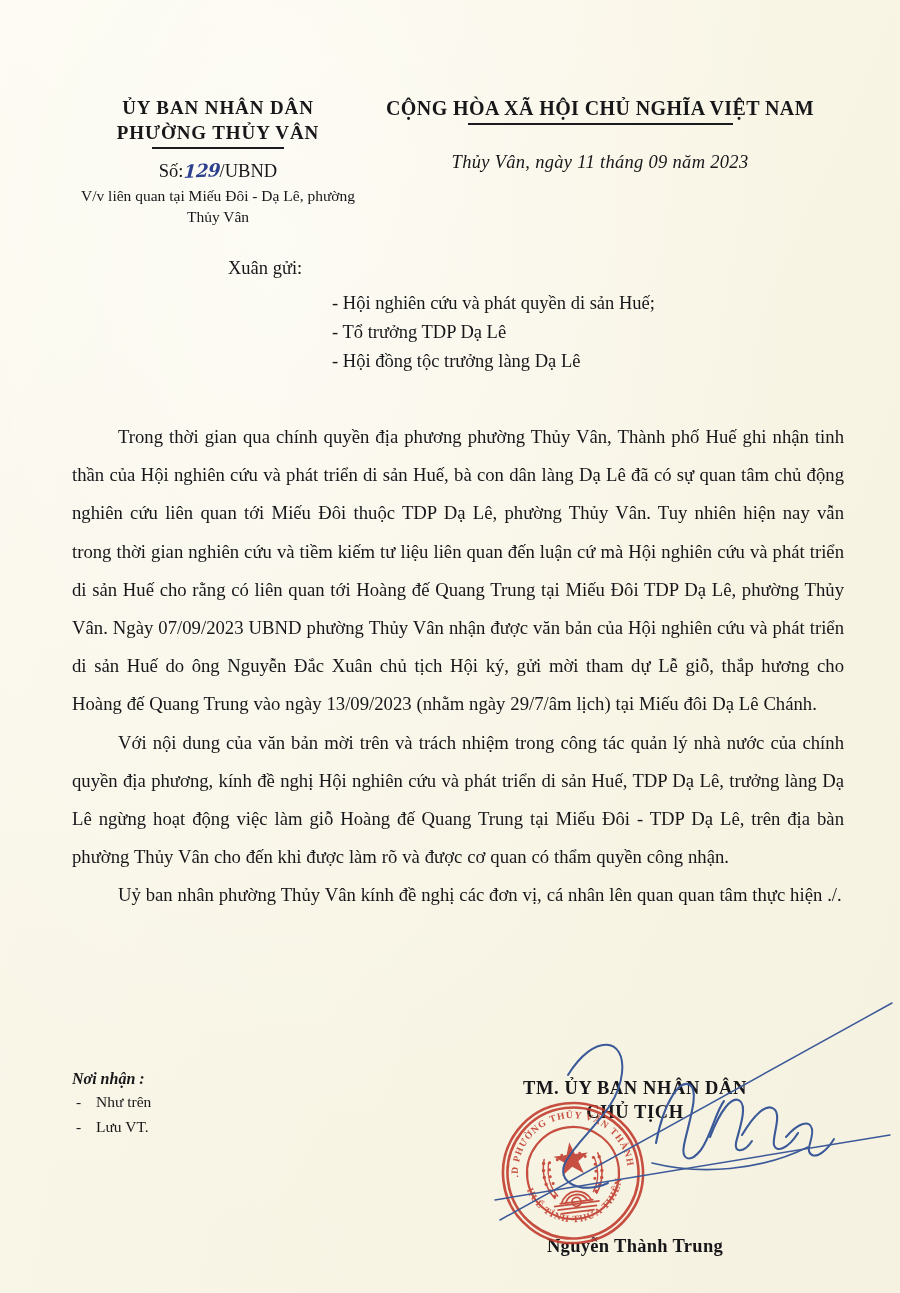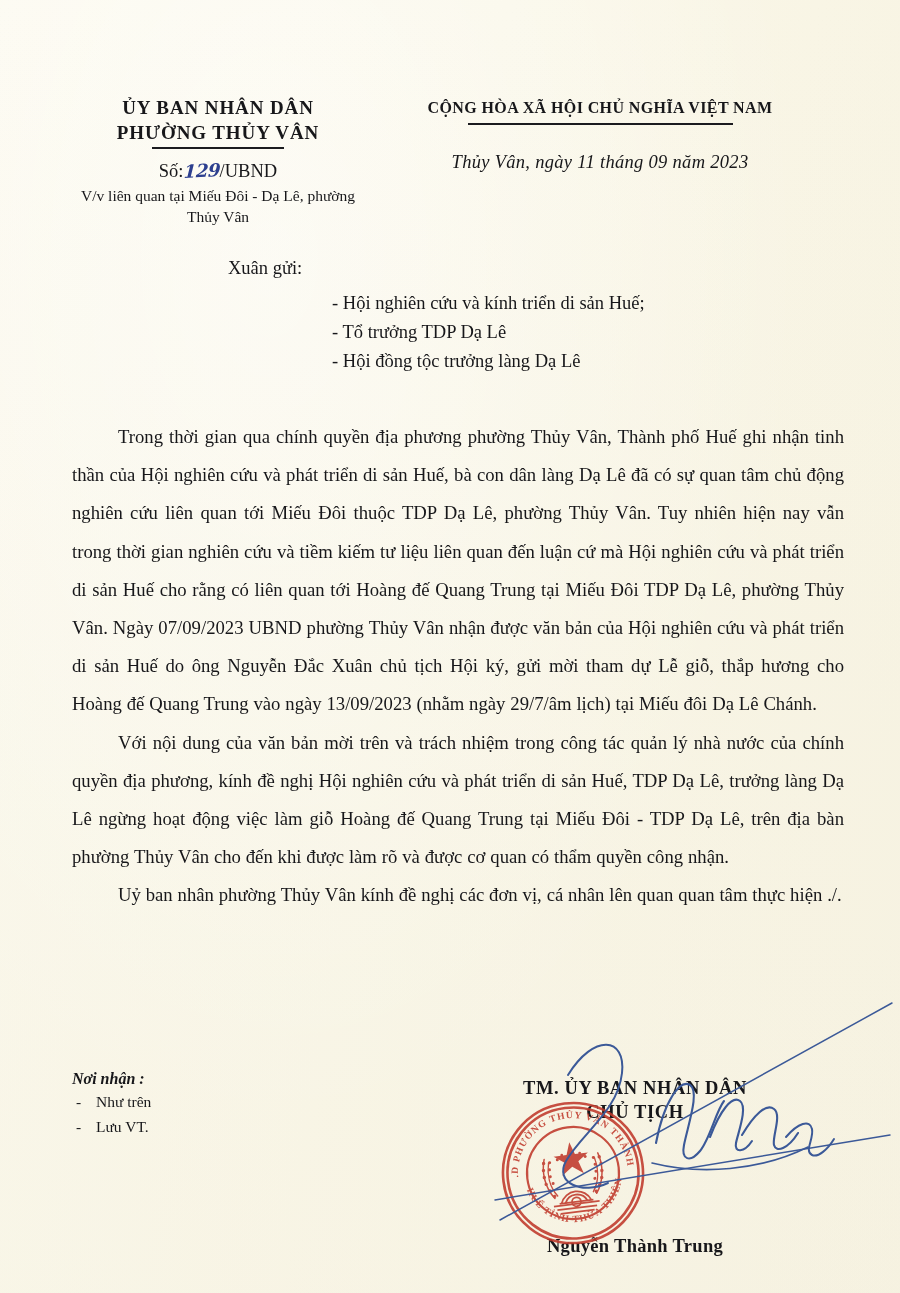--- a/index.html
+++ b/index.html
@@ -85,21 +85,21 @@
 
   .hdr-right {
     position: absolute;
     left: 355px;
     top: 0;
     width: 490px;
     text-align: center;
   }
   .nation-line1 {
     font-weight: bold;
-    font-size: 16px;
+    font-size: 20px;
     letter-spacing: 0.4px;
     line-height: 26px;
     white-space: nowrap;
   }
   .nation-line2 {
     font-weight: bold;
     font-size: 18px;
     line-height: 24px;
     letter-spacing: 0.2px;
     white-space: nowrap;
@@ -267,21 +267,21 @@
       <div class="nation-line1">CỘNG HÒA XÃ HỘI CHỦ NGHĨA VIỆT NAM</div>
       <div class="nation-underline"></div>
       <div class="date-line">Thủy Vân, ngày  11 tháng  09  năm  2023</div>
     </div>
 
   </div>
 
   <div class="recipients">
     <div class="kinh-gui">Xuân gửi:</div>
     <div class="recip-list">
-      <div class="recip-item">- Hội nghiên cứu và kính triển di sản Huế;</div>
+      <div class="recip-item">- Hội nghiên cứu và phát quyền di sản Huế;</div>
       <div class="recip-item">- Tổ trưởng TDP Dạ Lê</div>
       <div class="recip-item">- Hội đồng tộc trưởng làng Dạ Lê</div>
     </div>
   </div>
 
   <div class="body-text">
     <p class="para">Trong thời gian qua chính quyền địa phương phường Thủy Vân, Thành phố Huế ghi nhận tinh thần của Hội nghiên cứu và phát triển di sản Huế, bà con dân làng Dạ Lê đã có sự quan tâm chủ động nghiên cứu liên quan tới Miếu Đôi thuộc TDP Dạ Lê, phường Thủy Vân. Tuy nhiên hiện nay vẫn trong thời gian nghiên cứu và tiềm kiếm tư liệu liên quan đến luận cứ mà Hội nghiên cứu và phát triển di sản Huế cho rằng có liên quan tới Hoàng đế Quang Trung tại Miếu Đôi TDP Dạ Lê, phường Thủy Vân. Ngày 07/09/2023 UBND phường Thủy Vân nhận được văn bản của Hội nghiên cứu và phát triển di sản Huế do ông Nguyễn Đắc Xuân chủ tịch Hội ký,  gửi mời tham dự Lễ giỗ, thắp hương cho Hoàng đế Quang Trung vào ngày 13/09/2023 (nhằm ngày 29/7/âm lịch) tại Miếu đôi Dạ Lê Chánh.</p>
     <p class="para">Với nội dung của văn bản mời trên và trách nhiệm trong công tác quản lý nhà nước của chính quyền địa phương, kính đề nghị Hội nghiên cứu và phát triển di sản Huế, TDP Dạ Lê, trưởng làng Dạ Lê ngừng hoạt động việc làm giỗ Hoàng đế Quang Trung tại Miếu Đôi - TDP Dạ Lê, trên địa bàn phường Thủy Vân cho đến khi được làm rõ và được cơ quan có thẩm quyền công nhận.</p>
     <p class="para">Uỷ ban nhân phường Thủy Vân  kính đề nghị các đơn vị, cá nhân lên quan quan tâm thực hiện ./.</p>
   </div>

